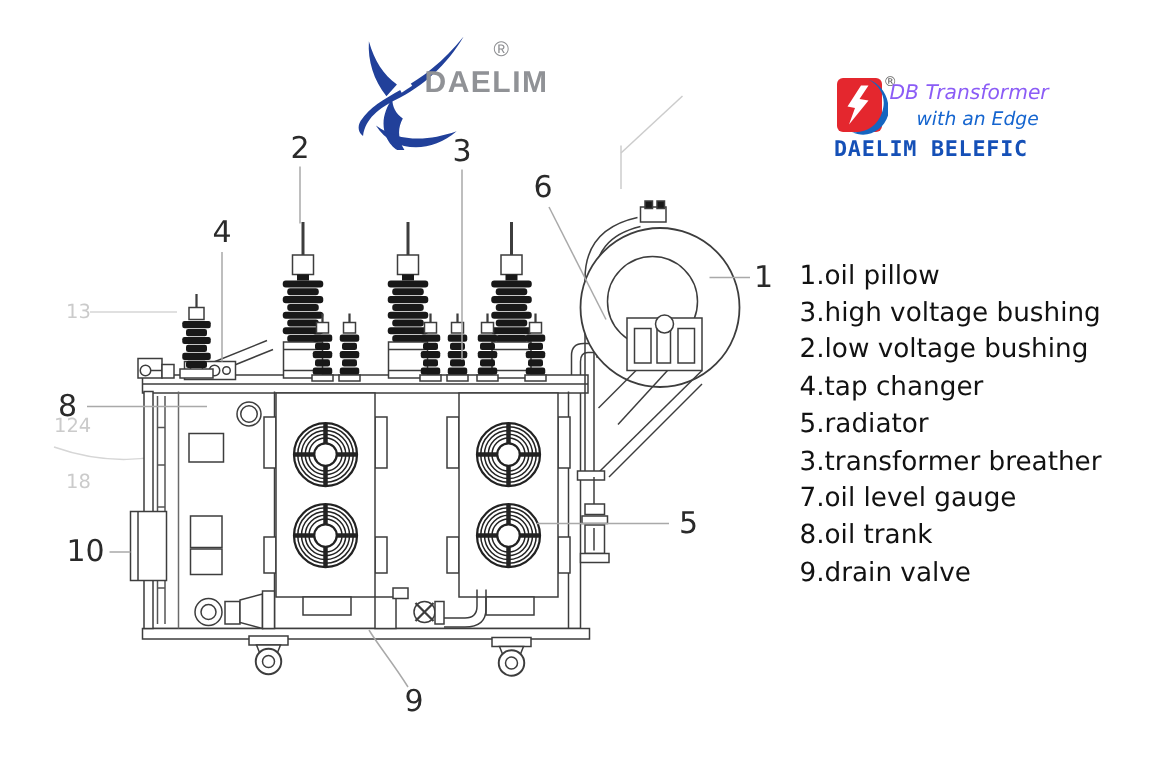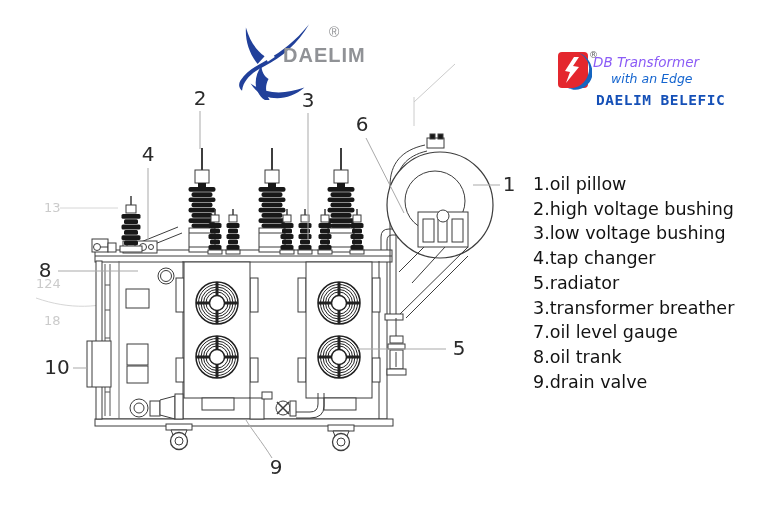--- a/index.html
+++ b/index.html
@@ -26,21 +26,20 @@
     color:#8b5cf6;white-space:nowrap;font-family:"DejaVu Sans",sans-serif;
   }
   .db-logo .l2{
     position:absolute;left:55px;top:21px;font-size:12.5px;font-style:italic;
     color:#1565cf;white-space:nowrap;font-family:"DejaVu Sans",sans-serif;
   }
   .db-logo .company{
     position:absolute;left:0px;top:42px;font-size:14.5px;font-weight:bold;
     color:#1550b7;letter-spacing:0.5px;white-space:nowrap;
     font-family:"DejaVu Sans Mono",monospace;
-    margin-left:40px;
   }
   
   .legend{
     position:absolute;left:533px;top:172px;width:230px;
     font-size:17.5px;line-height:24.7px;color:#121212;white-space:nowrap;
   }
 </style>
 </head>
 <body>
 
@@ -308,22 +307,22 @@
       <polygon points="16,5 7,19 12,20 8,31 21,15 15,14 21,5" fill="#ffffff"></polygon>
     </svg>
     <span class="reg">®</span>
     <span class="l1">DB Transformer</span>
     <span class="l2">with an Edge</span>
     <span class="company">DAELIM BELEFIC</span>
   </div>
 
   <div class="legend">
     <div>1.oil pillow</div>
-    <div>2.high voltage bushing</div>
-    <div>3.low voltage bushing</div>
+    <div>3.high voltage bushing</div>
+    <div>2.low voltage bushing</div>
     <div>4.tap changer</div>
     <div>5.radiator</div>
     <div>3.transformer breather</div>
     <div>7.oil level gauge</div>
     <div>8.oil trank</div>
     <div>9.drain valve</div>
   </div>
 
 </div>
 

